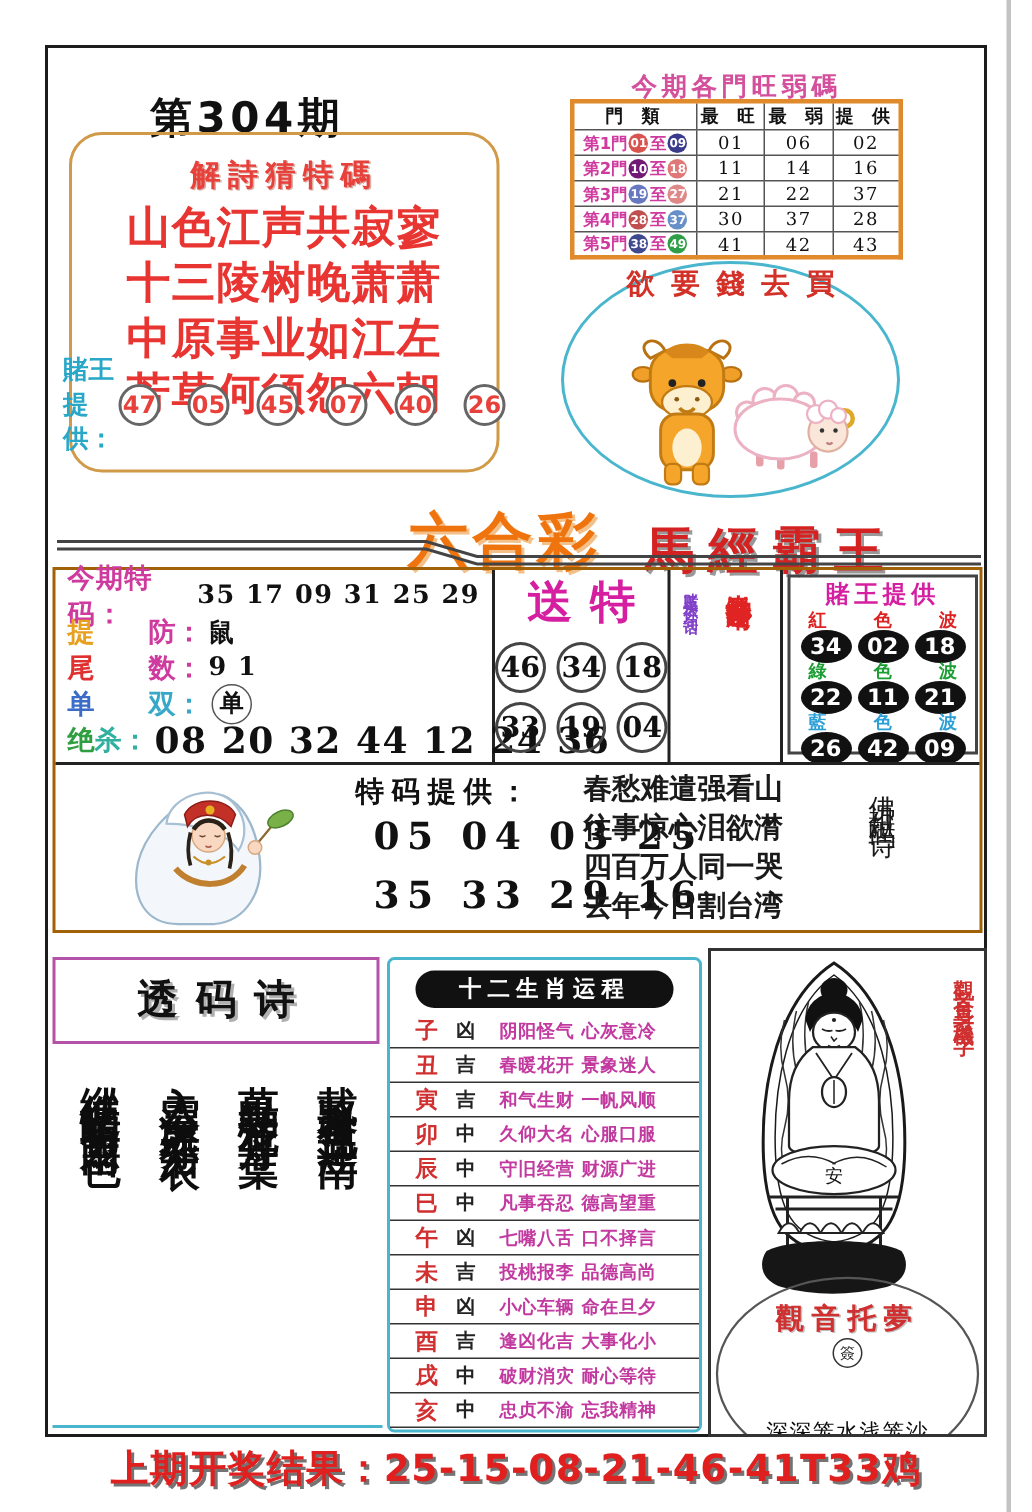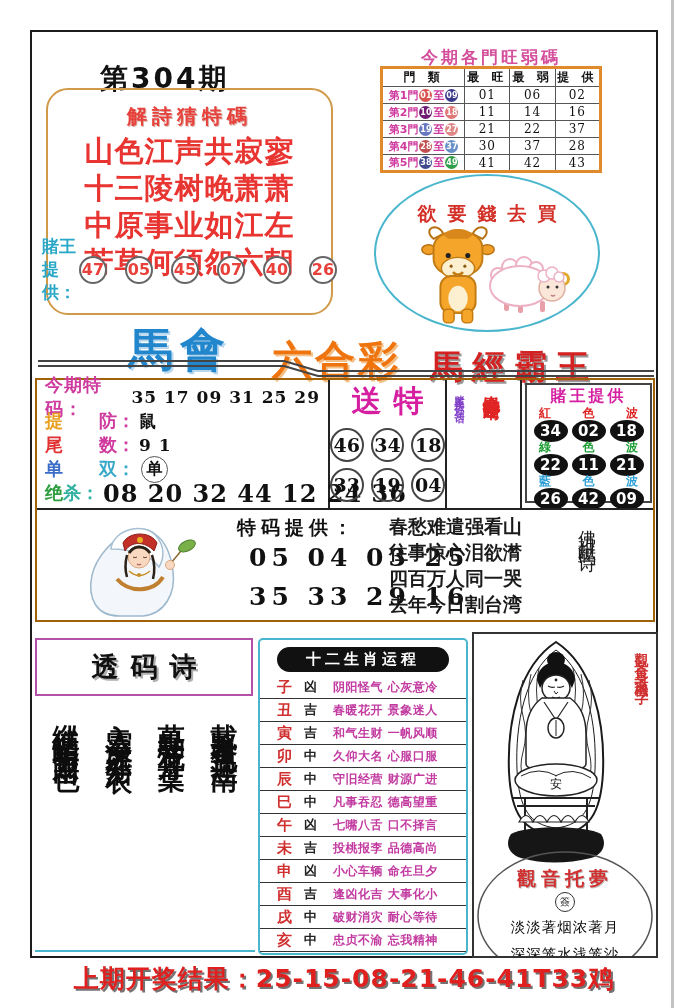--- a/index.html
+++ b/index.html
@@ -30,21 +30,21 @@
   .door-table { position:absolute; left:380px; top:66px; width:222px; border:3px solid #e08a2c; border-collapse:collapse; background:#fff; }
   .door-table th, .door-table td { border:1px solid #555; text-align:center; padding:0; height:17px; font-size:12px; }
   .door-table th { font-weight:bold; letter-spacing:4px; height:18px; }
   .door-cell { display:flex; align-items:center; justify-content:center; gap:1px; color:#cf3a9e; font-weight:bold; font-size:11px; }
   .mini-ball { display:inline-flex; align-items:center; justify-content:center; width:13px; height:13px; border-radius:50%;
     color:#fff; font-size:8px; font-weight:bold; }
   .val { font-family:"DejaVu Serif",serif; font-size:13px; letter-spacing:1px; }
 
   
   .fortune-oval { position:absolute; left:374px; top:174px; width:226px; height:158px; border:2px solid #4ab6cd; border-radius:50%; }
-  .oval-text { margin-top:25px; text-align:center; color:#d33028; font-weight:bold; font-size:19px; letter-spacing:11px;
+  .oval-text { text-align:center; color:#d33028; font-weight:bold; font-size:19px; letter-spacing:11px;
     font-family:"DejaVu Serif",serif; padding-left:11px; }
   .ox-svg { position:absolute; left:38px; top:46px; }
   .sheep-svg { position:absolute; right:20px; bottom:15px; }
 
   
   .ban-mahui { position:absolute; left:128px; top:320px; font-size:45px; font-weight:bold; color:#2286cc; letter-spacing:7px;
     font-family:"DejaVu Serif",serif; text-shadow:2px 2px 0 #b8d6ec; }
   .ban-lhc { position:absolute; left:272px; top:333px; font-size:40px; font-weight:bold; color:#f0740e; letter-spacing:3px;
     font-family:"DejaVu Serif",serif; text-shadow:2px 2px 0 #f2c088; }
   .ban-mjbw { position:absolute; left:430px; top:345px; font-size:33px; font-weight:900; color:#d42222; letter-spacing:9px;
@@ -254,21 +254,20 @@
       <circle cx="74" cy="37" r="13" fill="#fbe6da" stroke="#dfb0a0" stroke-width="1.5"></circle>
       <circle cx="66" cy="25" r="6" fill="#fff" stroke="#ecb2c4" stroke-width="1.5"></circle>
       <circle cx="74" cy="22" r="6" fill="#fff" stroke="#ecb2c4" stroke-width="1.5"></circle>
       <circle cx="81" cy="26" r="5" fill="#fff" stroke="#ecb2c4" stroke-width="1.5"></circle>
       <circle cx="70" cy="36" r="1.5" fill="#333"></circle>
         <circle cx="79" cy="36" r="1.5" fill="#333"></circle>
       <path d="M73,44 q2,2 4,0" fill="none" stroke="#c08080" stroke-width="1.5"></path>
     </svg>
   </div>
 
-  <div class="ban-mahui">馬會</div>
   <div class="ban-lhc">六合彩</div>
   <div class="ban-mjbw">馬經霸王</div>
   <svg class="ban-lines" width="624" height="26" viewBox="0 0 624 26">
     <polyline points="4,5 250,5 284,15 620,15" fill="none" stroke="#444" stroke-width="2"></polyline>
     <polyline points="4,10 250,10 284,20 620,20" fill="none" stroke="#444" stroke-width="2"></polyline>
   </svg>
 
   <div class="mid-table">
 
     <div class="col-left">
@@ -533,20 +532,19 @@
           <path d="M94,186 q7,-13 14,0 Z"></path>
       </g>
       <path d="M30,198 C45,189 105,189 120,198 C126,207 123,218 110,222 C85,228 62,228 40,222 C27,218 24,207 30,198 Z" fill="#161616"></path>
     </svg>
     <svg class="arc-svg" width="182" height="114" viewBox="0 0 182 114">
       <ellipse cx="91" cy="70" rx="87" ry="64" fill="none" stroke="#555" stroke-width="1.5"></ellipse>
     </svg>
     <div class="gy-vert">觀音金身玄機字</div>
     <div class="dream-title">觀音托夢</div>
     <div class="seal">簽</div>
-    <div class="dream-line" style="top:284px;">淡淡著烟浓著月</div>
     <div class="dream-line" style="top:311px;">深深笼水浅笼沙</div>
   </div>
 
   <div class="footer">
     <span>上期开奖结果：</span><span>25-15-08-21-46-41T33鸡</span>
   </div>
 </div>
 
 </body></html>

